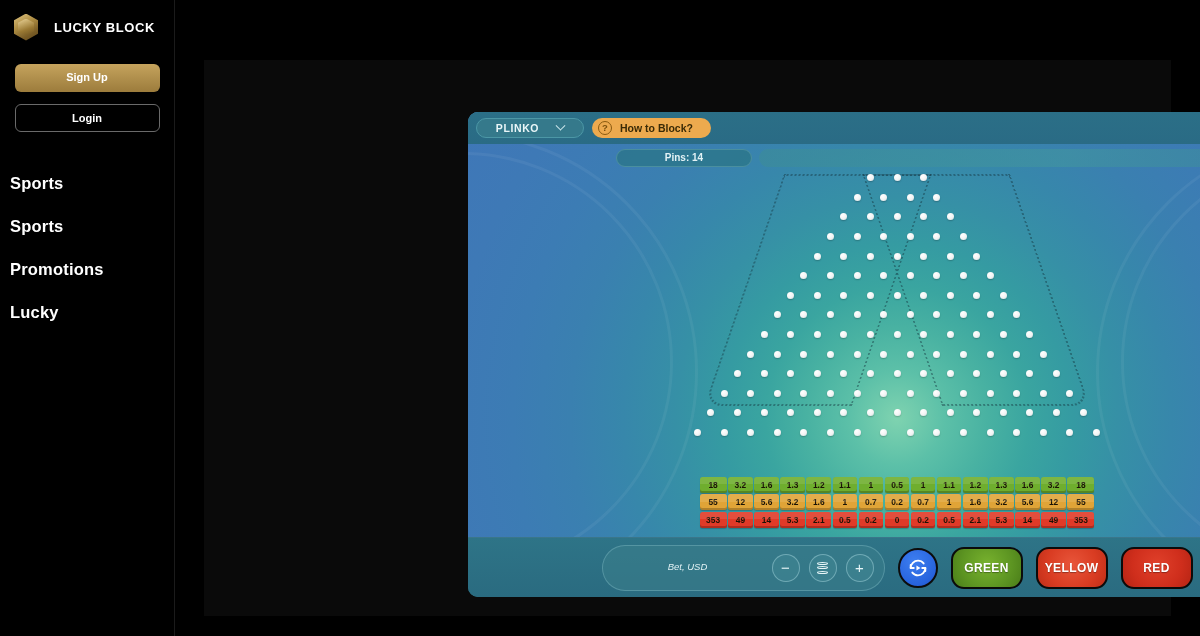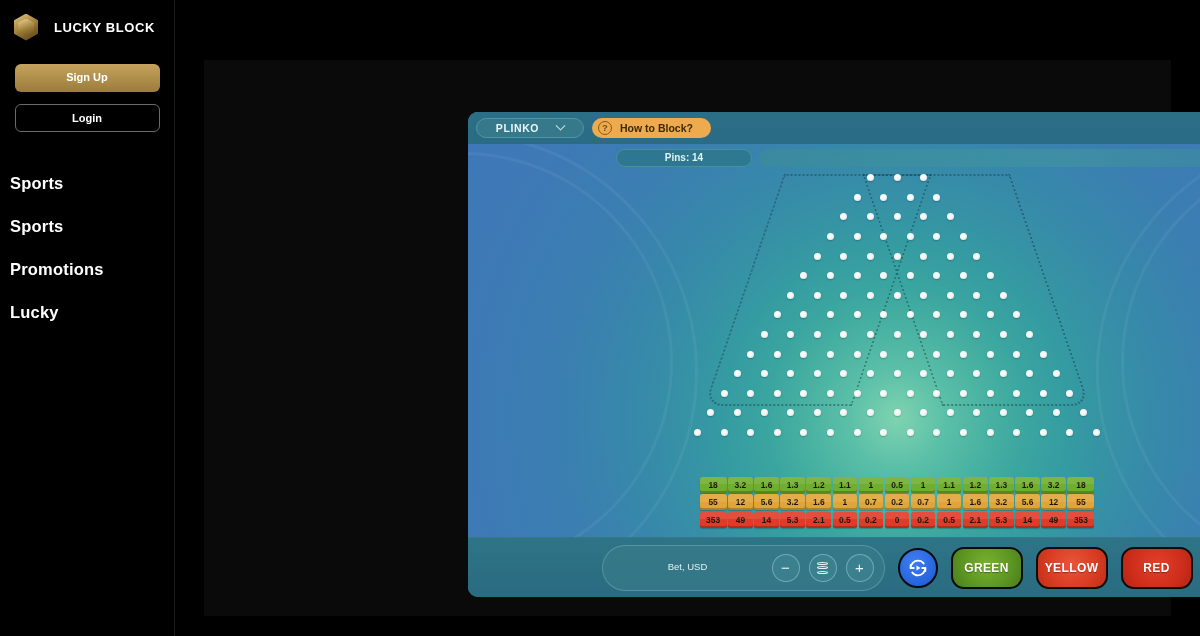--- a/index.html
+++ b/index.html
@@ -154,21 +154,21 @@
     background: linear-gradient(180deg,#2e7487 0%,#2a6b80 100%);
     display:flex; align-items:center; justify-content:center; gap:13px;
     border-top:1px solid rgba(255,255,255,.08);
   }
   .bet-group {
     display:flex; align-items:center; gap:9px;
     height:46px; padding:0 10px; border-radius:23px;
     background: rgba(60,128,140,.55); border:1px solid rgba(160,215,222,.30);
   }
   .bet-field { display:flex; flex-direction:column; align-items:center; justify-content:center; width:150px; }
-  .bet-label { color:#dff0f3; font-size:9.5px; margin-bottom:2px; }
+  .bet-label { color:#dff0f3; font-size:9.5px; margin-bottom:2px;font-style:italic; }
   .bet-value {
     width:150px; height:22px; border-radius:11px;
     background:#225c6b; border:1px solid rgba(170,220,228,.25);
     color:#fff; font-size:12.5px; font-weight:bold; text-align:center; line-height:20px;
   }
   .rbtn {
     width:28px; height:28px; border-radius:50%;
     background: rgba(70,140,152,.40); border:1px solid rgba(175,222,229,.45);
     color:#e8f6f8; font-size:15px; display:flex; align-items:center; justify-content:center;
     cursor:pointer; font-weight:300;

